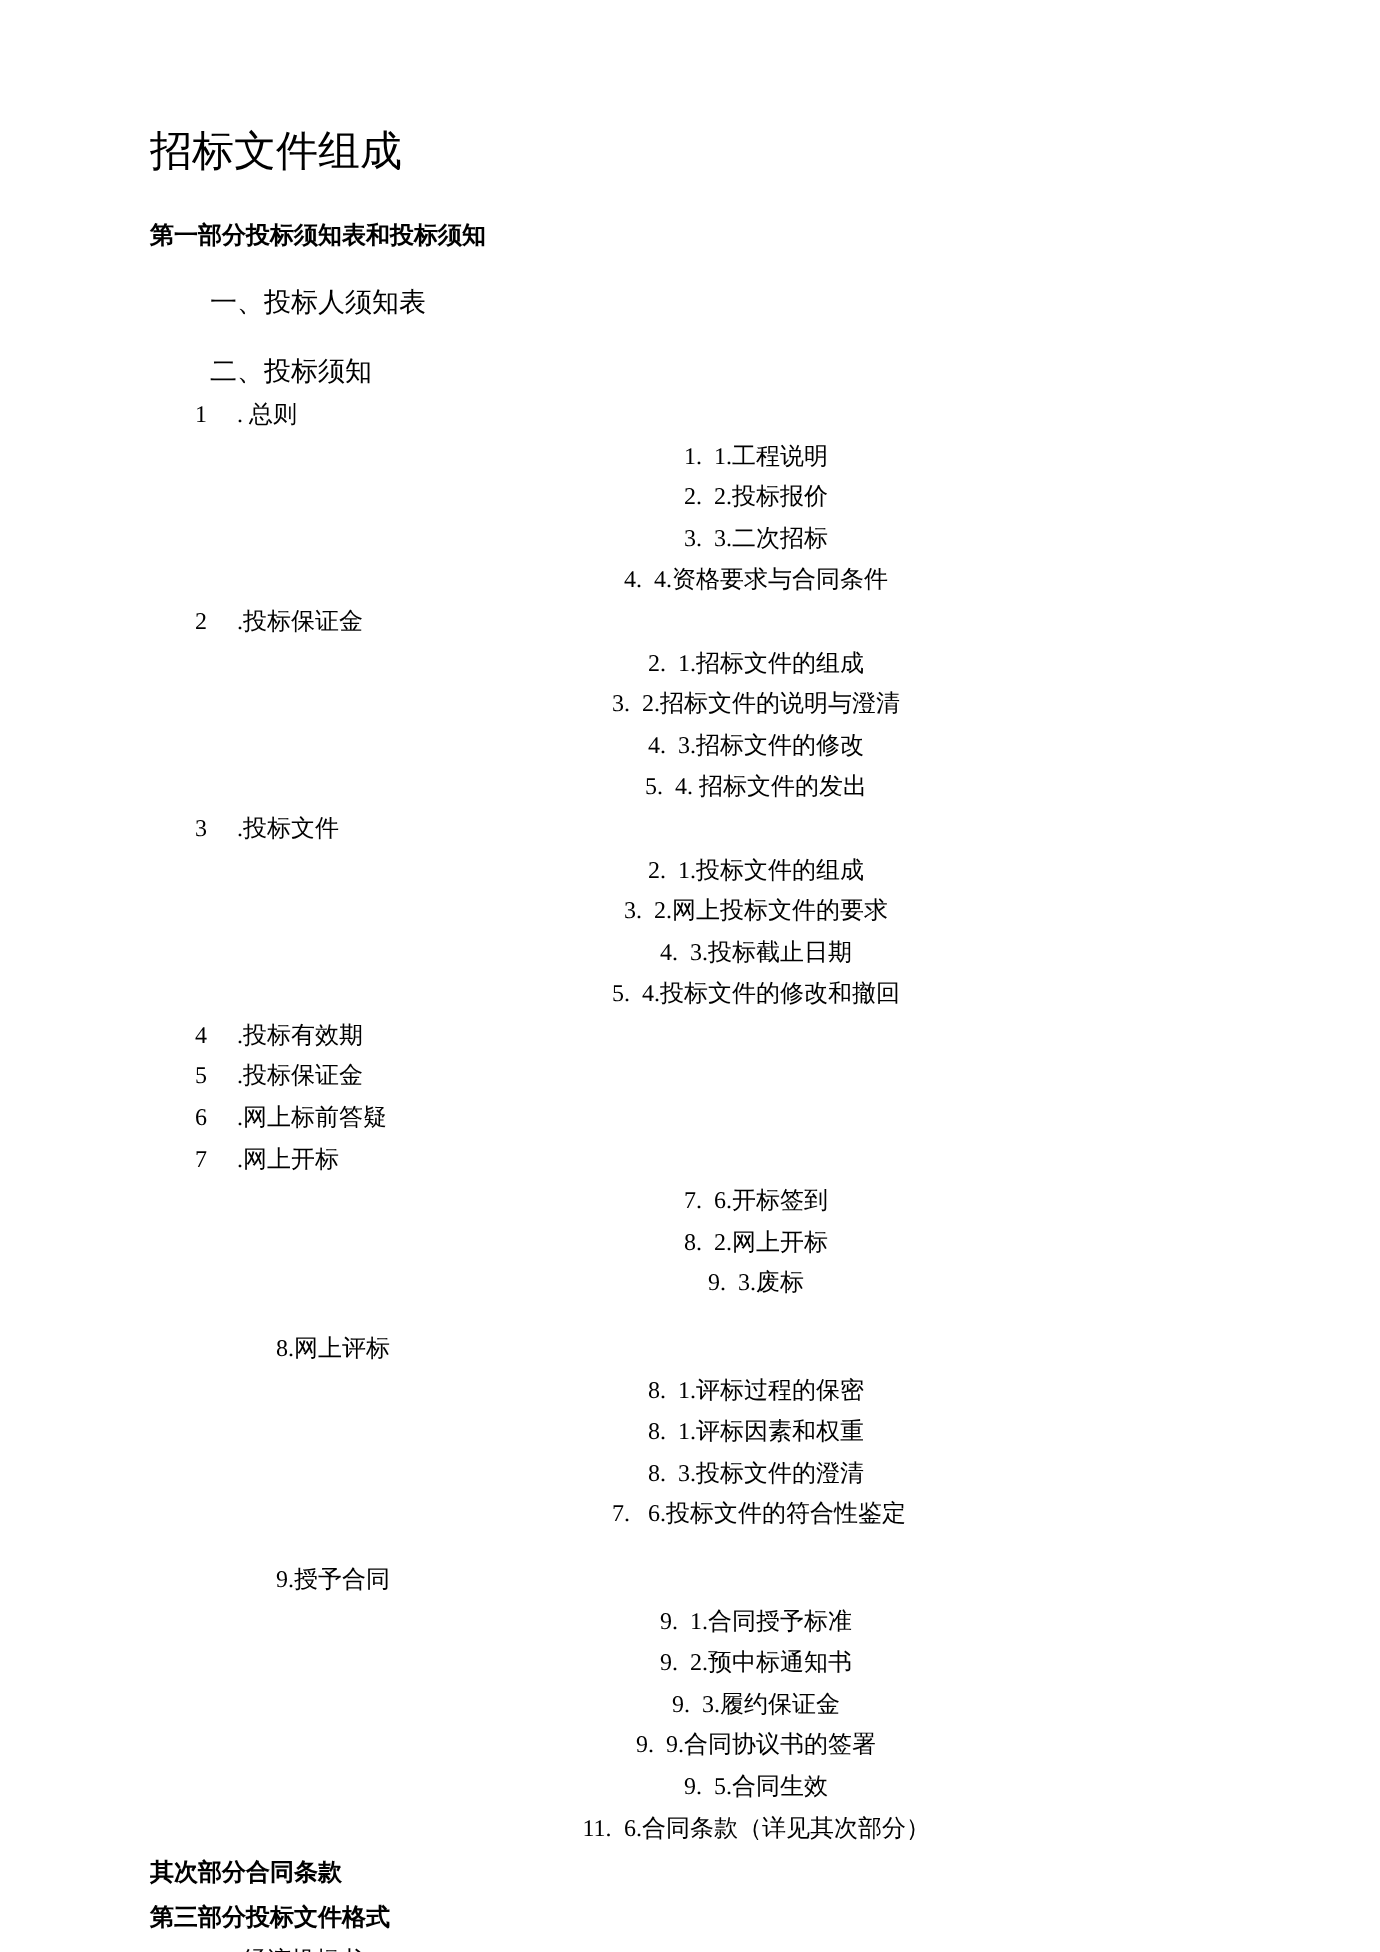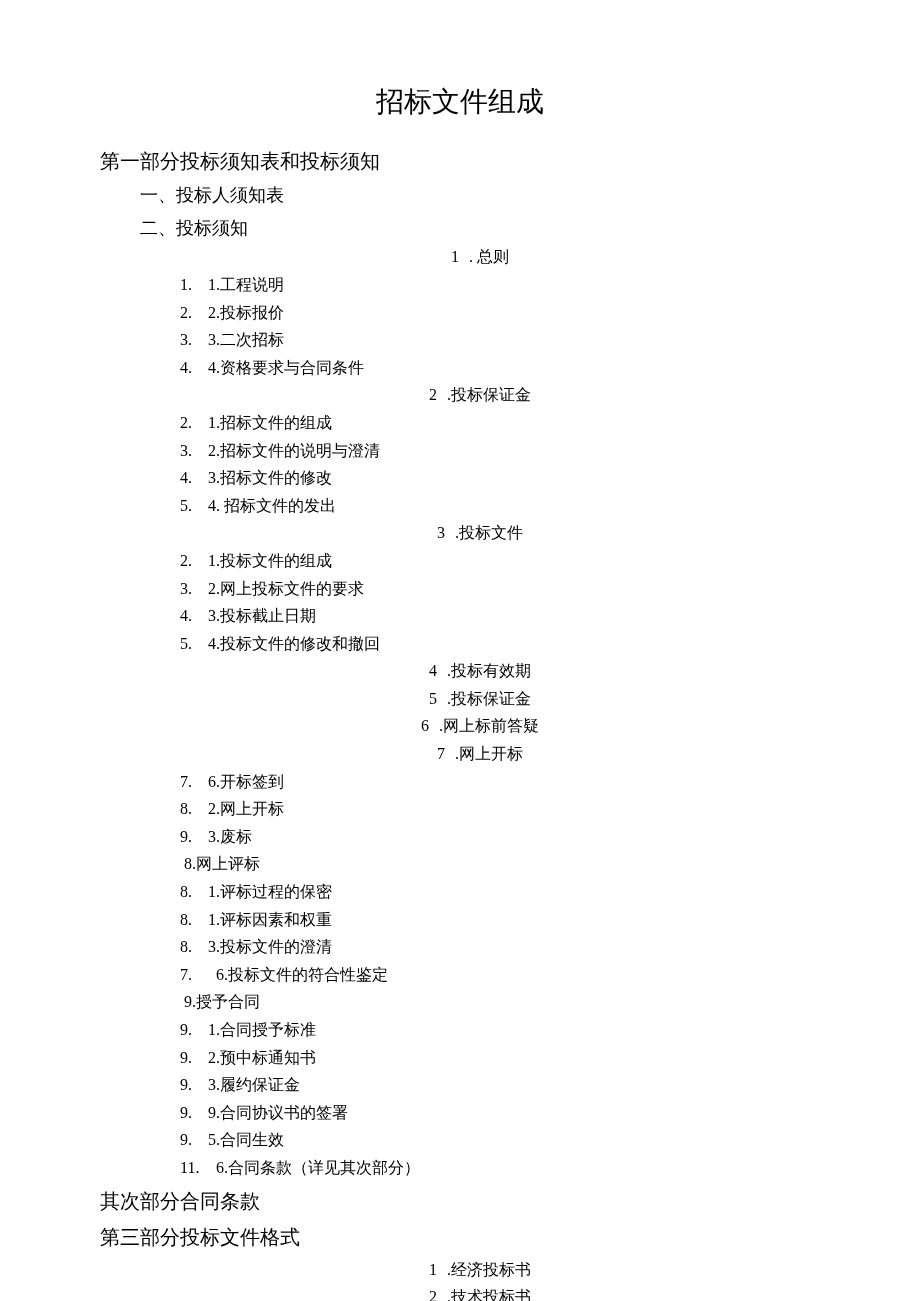--- a/index.html
+++ b/index.html
@@ -7,53 +7,53 @@
       background: #ffffff;
       margin: 0;
       padding: 80px 100px 60px 100px;
       color: #000;
       font-size: 16px;
       line-height: 1.6;
       width: 920px;
       box-sizing: border-box;
     }
     .title {
-      text-align: center;
+      text-align: left;
       font-size: 28px;
       margin-bottom: 20px;
       font-weight: normal;
     }
     .part-heading {
-      font-size: 20px;
+      font-size: 16px;
       margin: 4px 0;
-      font-weight: normal;
+      font-weight: bold;
     }
     .level1 {
       margin-left: 40px;
       font-size: 18px;
-      margin-top: 4px;
+      margin-top: 17px;
       margin-bottom: 2px;
     }
     .level2 {
       margin-left: 30px;
       font-size: 16px;
       margin-top: 2px;
       margin-bottom: 2px;
-      text-align: center;
     }
     .level3 {
       margin-left: 80px;
       font-size: 16px;
       margin-top: 2px;
       margin-bottom: 2px;
+      text-align: center;
     }
     .level2-alt {
       margin-left: 84px;
       font-size: 16px;
-      margin-top: 2px;
+      margin-top: 18px;
       margin-bottom: 2px;
     }
     .num {
       display: inline-block;
       min-width: 28px;
     }
     .num-wide {
       display: inline-block;
       min-width: 36px;
     }

